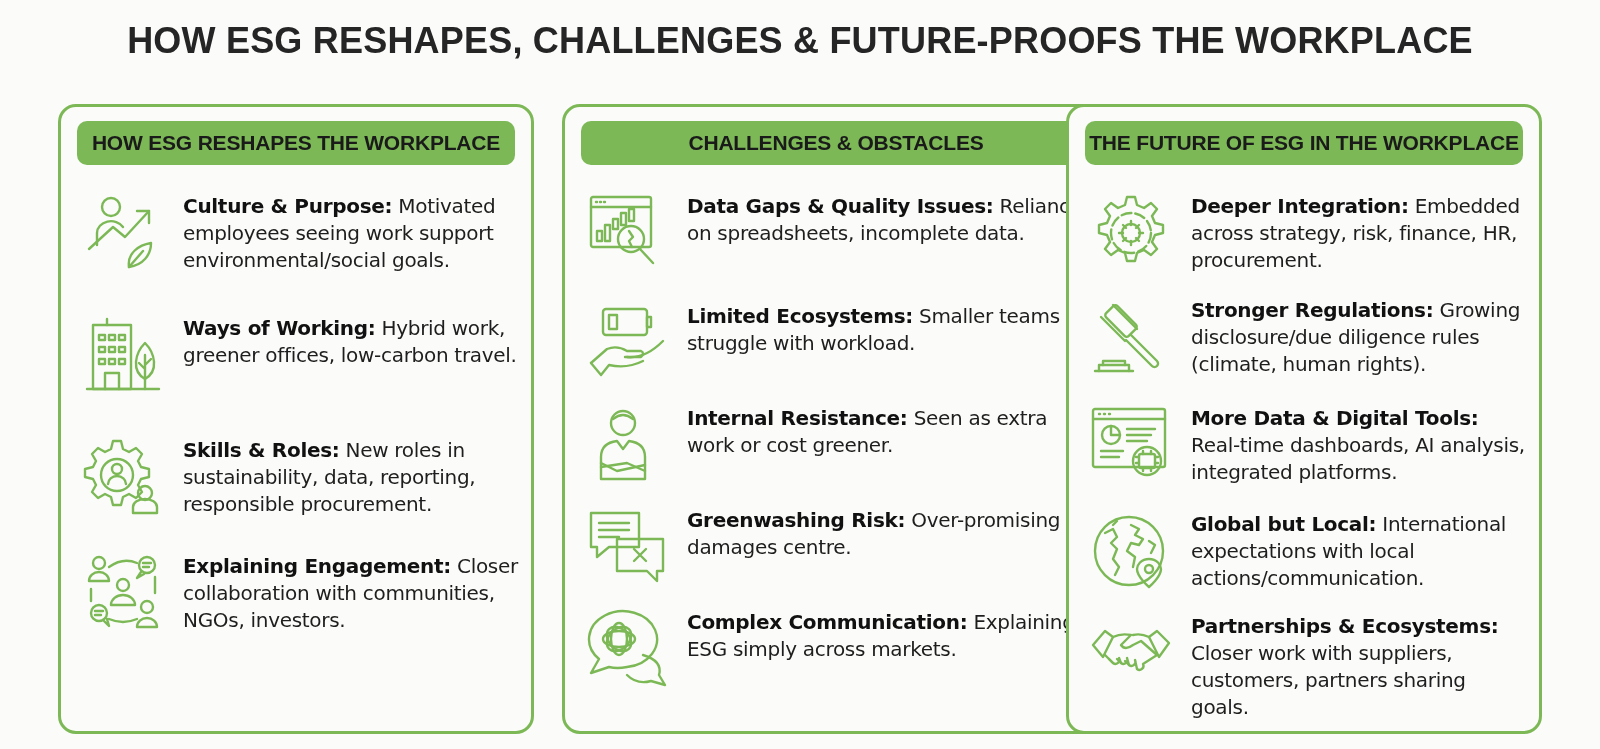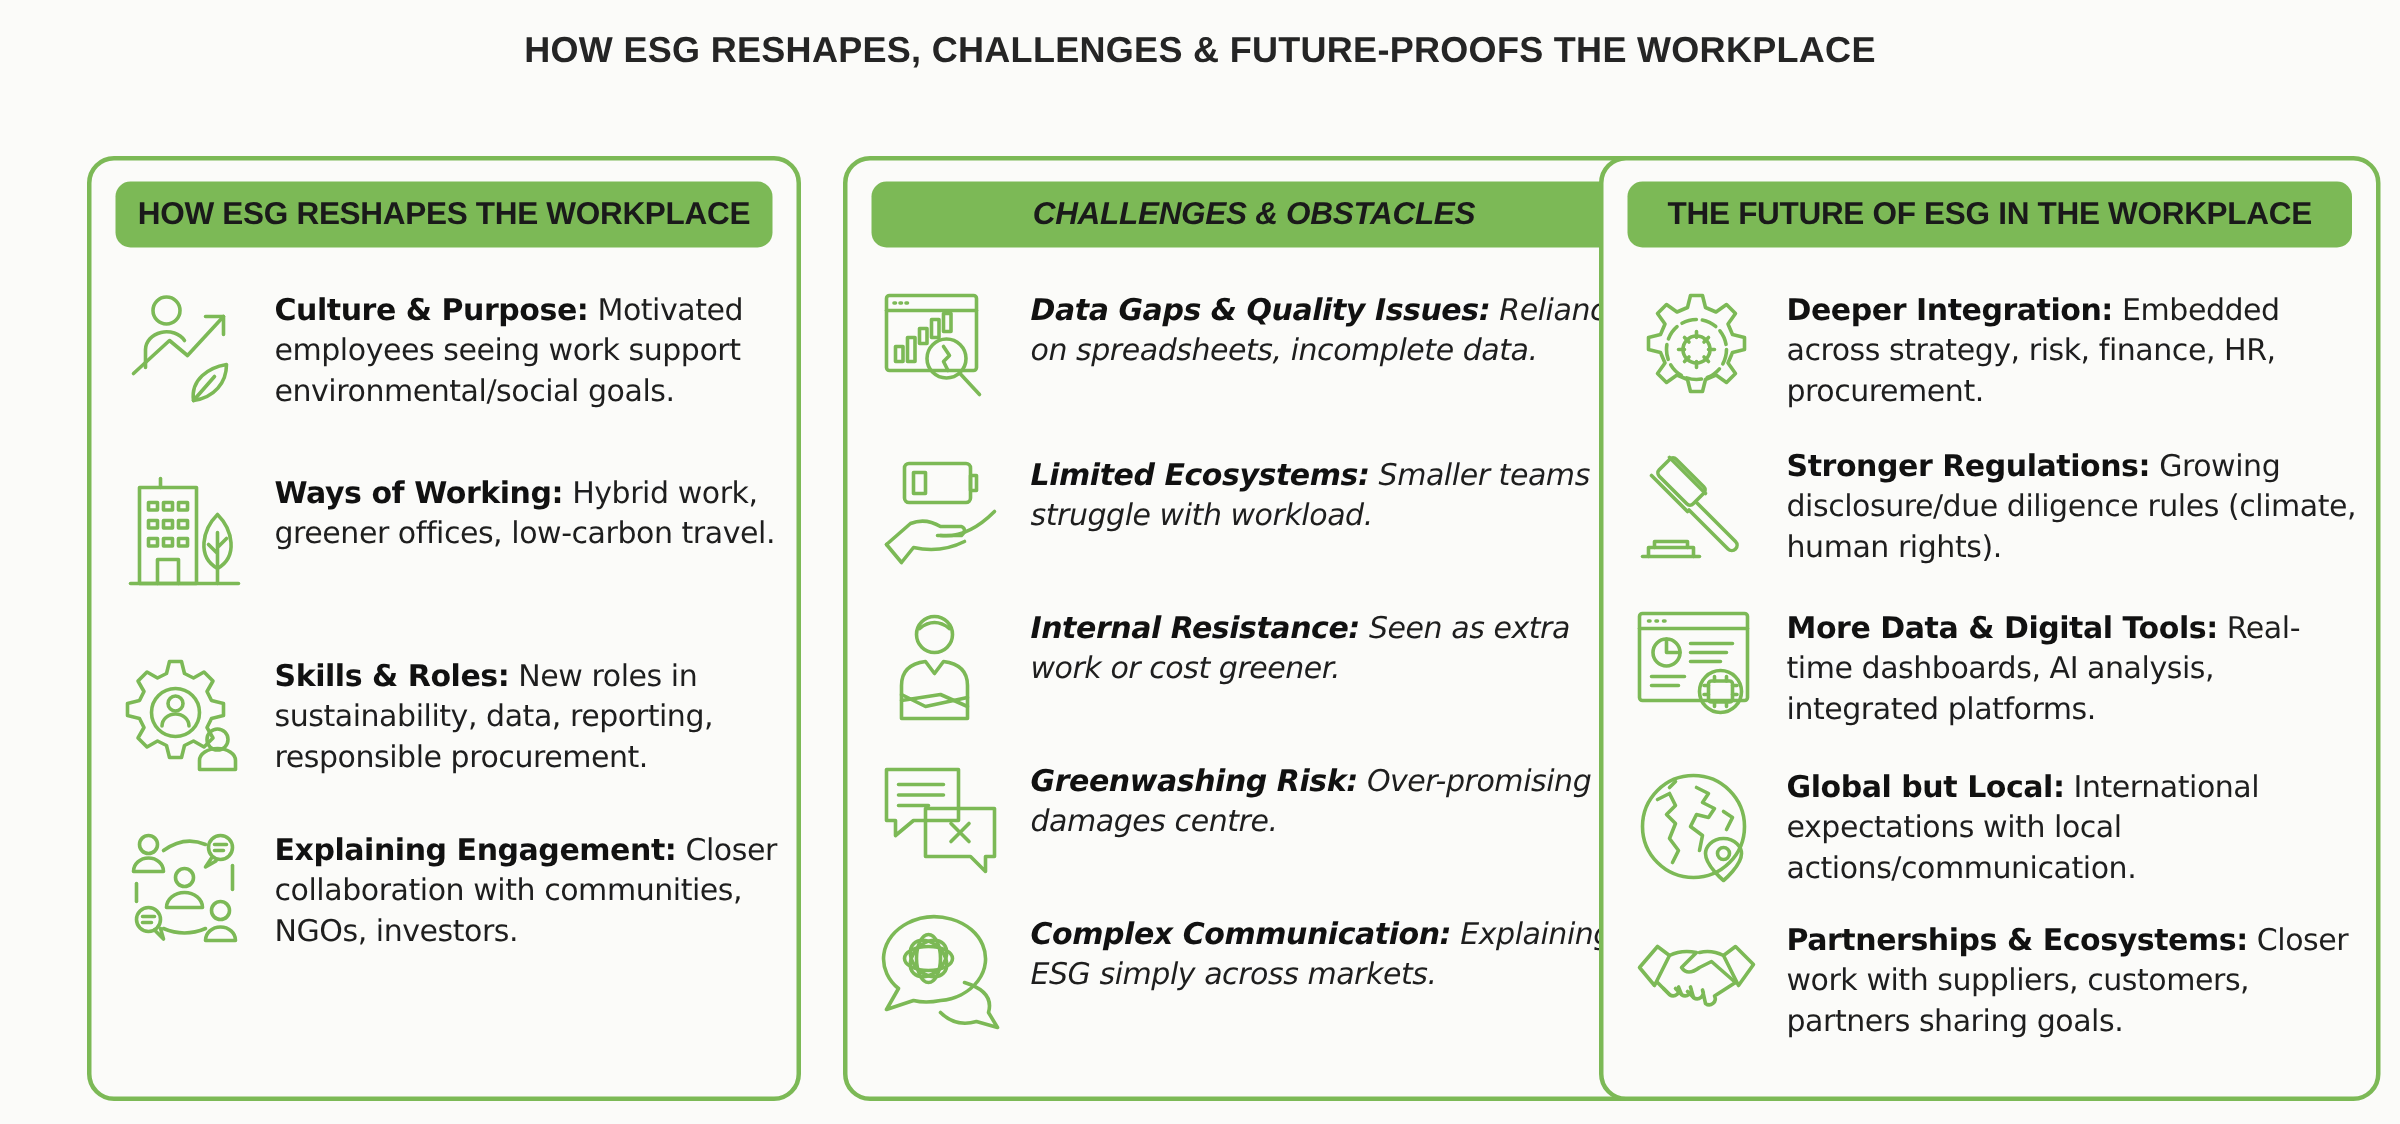--- a/index.html
+++ b/index.html
@@ -1,29 +1,29 @@
 <!DOCTYPE html>
 <html><head>
 <meta charset="utf-8">
 <style>
   * { box-sizing: border-box; margin: 0; padding: 0; }
   html, body { width: 1600px; height: 749px; background: #fbfbf9; overflow: hidden; }
   body { font-family: "DejaVu Sans", "Liberation Sans", sans-serif; color: #1c1c1c; position: relative; }
   .title {
     position: absolute; left: 0; top: 20px; width: 1600px; text-align: center;
-    font-family: "Liberation Sans", sans-serif; font-weight: 700; font-size: 24px;
+    font-family: "Liberation Sans", sans-serif; font-weight: 700; font-size: 36px;
     letter-spacing: 0.2px; color: #252525;
   }
   .panel {
     position: absolute; top: 104px; height: 630px;
     border: 3px solid #7cb956; border-radius: 18px; background: #fbfbf9;
   }
   .panel.p1 { left: 58px; width: 476px; }
-  .panel.p2 { left: 562px; width: 548px; font-style: italic; }
-  .panel.p3 { left: 1066px; width: 521px; }
+  .panel.p2 { left: 562px; width: 548px; }
+  .panel.p3 { left: 1066px; width: 476px; }
   .header {
     position: absolute; left: 16px; right: 16px; top: 14px; height: 44px;
     background: #7cb956; border-radius: 10px;
     display: flex; align-items: center; justify-content: center;
     font-family: "Liberation Sans", sans-serif; font-weight: 700; font-size: 21px;
     color: #1a1a1a; letter-spacing: -0.2px; white-space: nowrap;
   }
   .item { position: absolute; left: 22px; right: 10px; display: flex; align-items: flex-start; }
   .icon { width: 80px; height: 80px; flex: 0 0 80px; margin-right: 20px; }
   .icon svg { width: 80px; height: 80px; }

